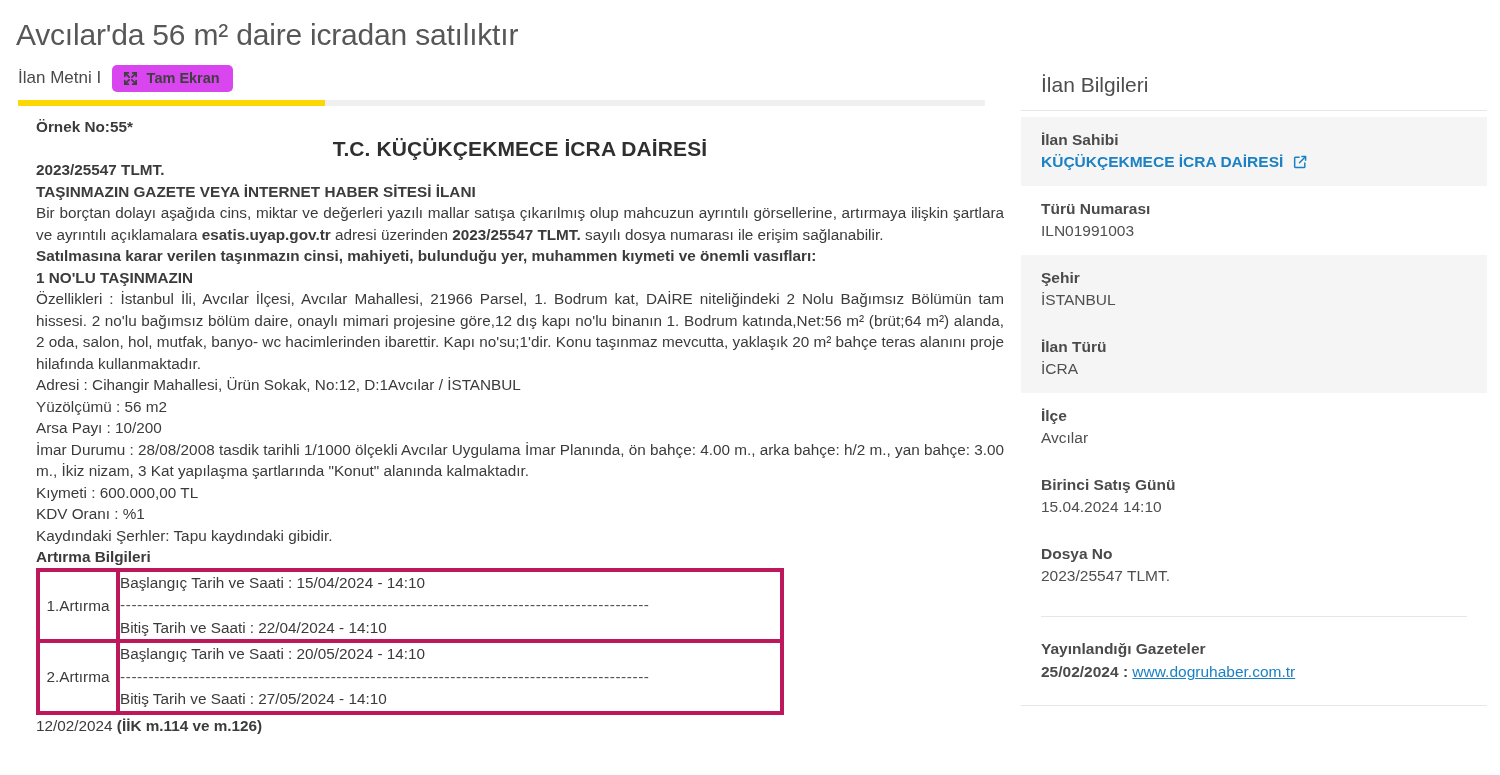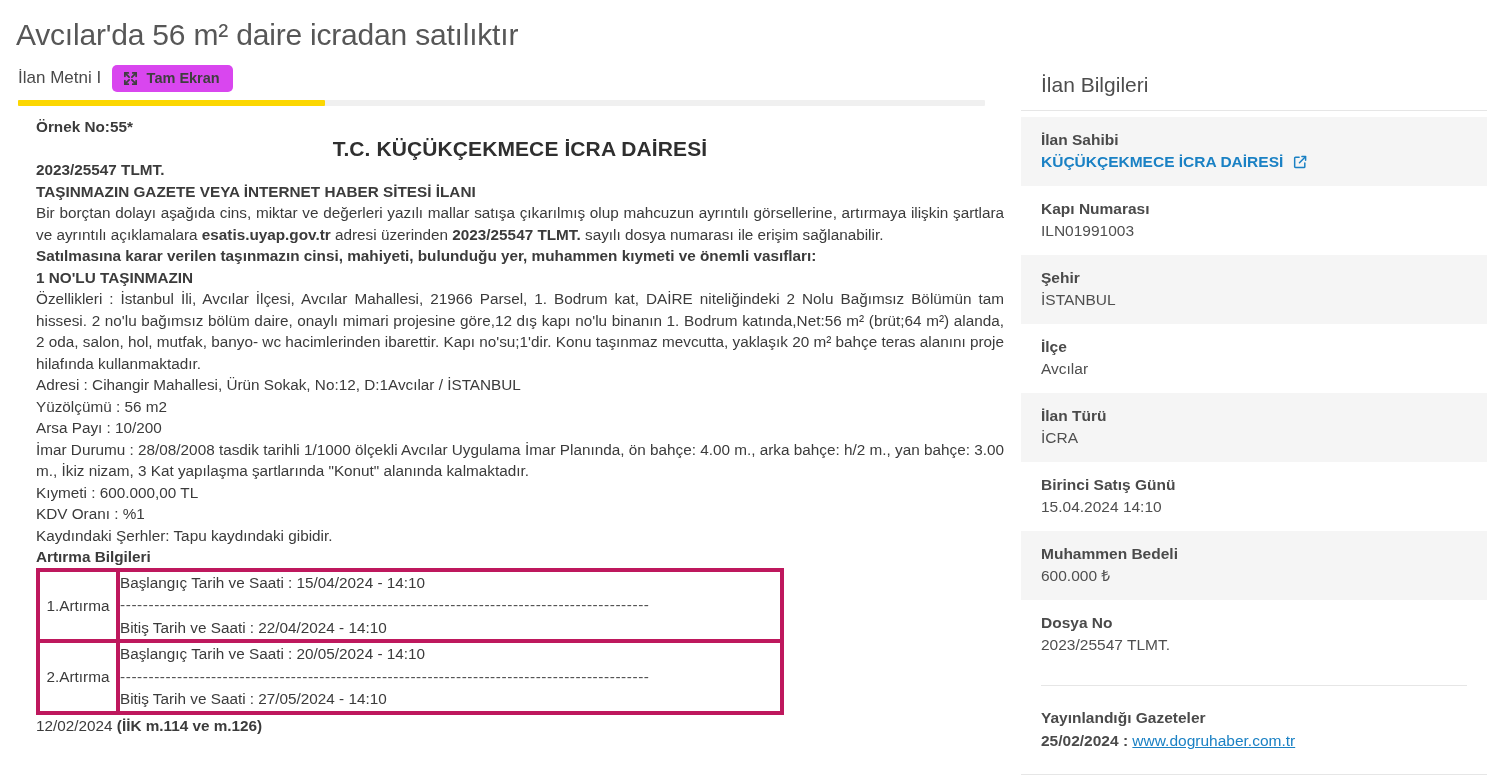--- a/index.html
+++ b/index.html
@@ -313,48 +313,44 @@
           <svg width="14" height="14" viewBox="0 0 16 16" fill="none" stroke="#1a81c4" stroke-width="1.7" stroke-linecap="round" stroke-linejoin="round">
             <path d="M13.5 9.2 V13.3 A1 1 0 0 1 12.5 14.3 H2.9 A1 1 0 0 1 1.9 13.3 V3.7 A1 1 0 0 1 2.9 2.7 H7"></path>
             <path d="M10.2 1.8 H14.4 V6"></path>
             <path d="M14.2 2 L7.4 8.8"></path>
           </svg>
         </span>
       </a>
     </div>
 
     <div class="info-row">
-      <div class="info-label">Kapı Numarası</div>
+      <div class="info-label">Türü Numarası</div>
       <div class="info-value">ILN01991003</div>
     </div>
 
     <div class="info-row shaded">
       <div class="info-label">Şehir</div>
       <div class="info-value">İSTANBUL</div>
     </div>
 
+    <div class="info-row shaded">
+      <div class="info-label">İlan Türü</div>
+      <div class="info-value">İCRA</div>
+    </div>
+
     <div class="info-row">
       <div class="info-label">İlçe</div>
       <div class="info-value">Avcılar</div>
     </div>
 
-    <div class="info-row shaded">
-      <div class="info-label">İlan Türü</div>
-      <div class="info-value">İCRA</div>
-    </div>
-
     <div class="info-row">
       <div class="info-label">Birinci Satış Günü</div>
       <div class="info-value">15.04.2024 14:10</div>
     </div>
 
-    <div class="info-row shaded">
-      <div class="info-label">Muhammen Bedeli</div>
-      <div class="info-value">600.000 ₺</div>
-    </div>
 
     <div class="info-row">
       <div class="info-label">Dosya No</div>
       <div class="info-value">2023/25547 TLMT.</div>
     </div>
 
     <div class="gazete-divider"></div>
 
     <div class="gazete-block">
       <div class="gazete-line">Yayınlandığı Gazeteler</div>

